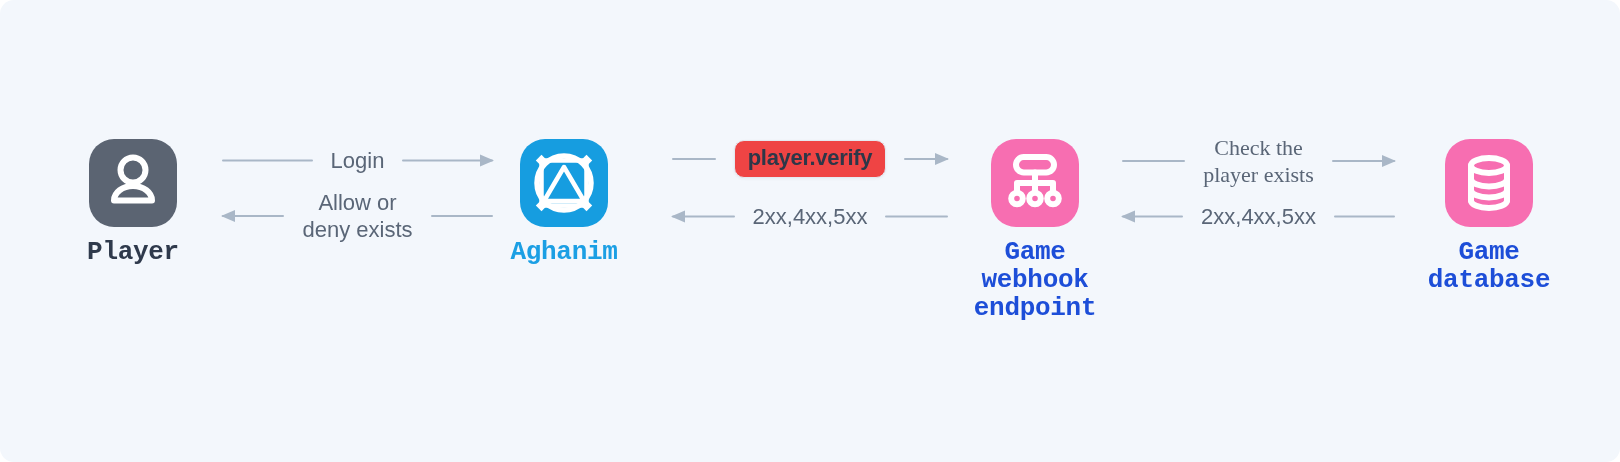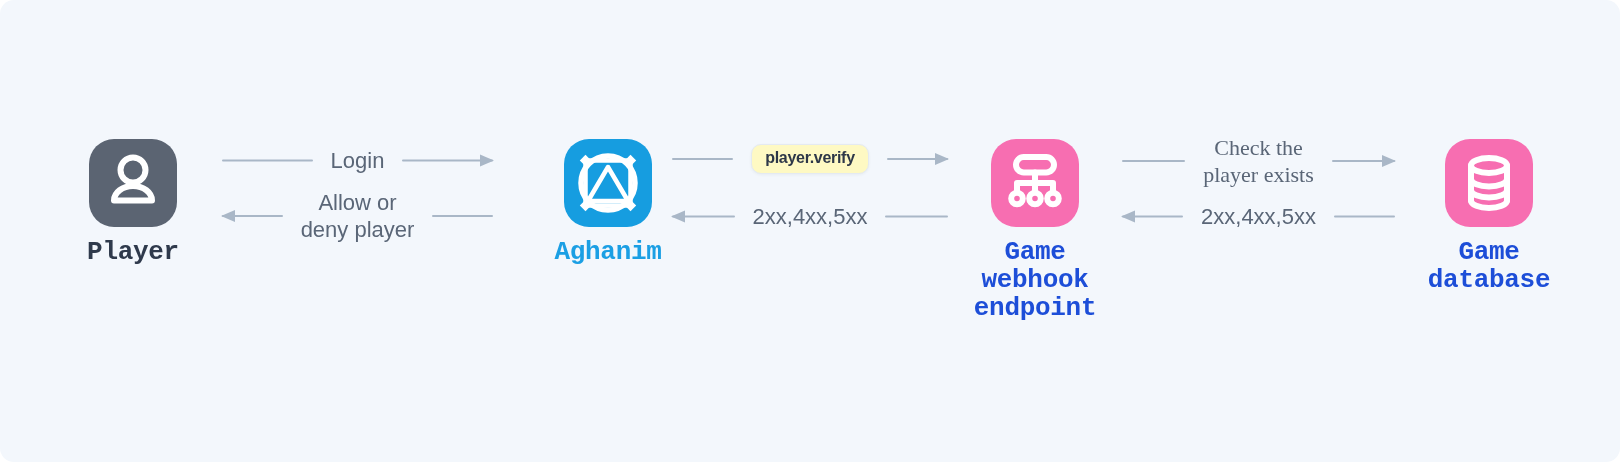--- a/index.html
+++ b/index.html
@@ -24,21 +24,21 @@
   .nlabel{
     position:absolute;top:99px;left:50%;transform:translateX(-50%);
     width:240px;text-align:center;
     font-size:26px;font-weight:700;line-height:28px;
     letter-spacing:-0.3px;white-space:pre-line;
   }
   .n-player  .nlabel{color:#2F3A4C;}
   .n-aghanim .nlabel{color:#1B9FE4;}
   .n-webhook .nlabel,.n-database .nlabel{color:#1d4ed8;}
   .n-player{left:89px;}
-  .n-aghanim{left:564px;}
+  .n-aghanim{left:520px;}
   .n-webhook{left:991px;}
   .n-database{left:1445px;}
   
   .arrow{
     position:absolute;display:flex;align-items:center;gap:18px;
     transform:translateY(-50%);
   }
   .seg{flex:1 1 0;height:2px;background:#A9B7C7;border-radius:1px;}
   .albl{
     font-size:22px;color:#5A6677;line-height:27px;
@@ -50,23 +50,23 @@
     border-top:6px solid transparent;border-bottom:6px solid transparent;
     border-left:14px solid #A9B7C7;
   }
   .head-l{
     position:absolute;left:-1px;top:50%;transform:translateY(-50%);
     width:0;height:0;
     border-top:6px solid transparent;border-bottom:6px solid transparent;
     border-right:14px solid #A9B7C7;
   }
   .badge{
-    background:#fef9c3;border:1.5px solid #E4EAF1;border-radius:10px;
+    background:#ef4444;border:1.5px solid #E4EAF1;border-radius:10px;
     padding:4px 13px 6px;
-    font-size:16px;font-weight:700;color:#2D3748;
+    font-size:22px;font-weight:700;color:#2D3748;
     letter-spacing:-0.3px;white-space:nowrap;
     box-shadow:0 1px 3px rgba(40,60,90,0.06);
   }
   .a1{left:222px;top:160px;width:271px;}
   .a2{left:222px;top:216px;width:271px;}
   .a3{left:672px;top:159px;width:276px;}
   .a4{left:672px;top:216px;width:276px;}
   .a5{left:1122px;top:161px;width:273px;font-family:Liberation Serif, serif;}
   .a6{left:1122px;top:216px;width:273px;}
 </style>
@@ -138,21 +138,21 @@
     <div class="seg"></div>
     <div class="albl">Login</div>
     <div class="seg"></div>
     <div class="head-r"></div>
   </div>
 
   <div class="arrow a2">
     <div class="head-l"></div>
     <div class="seg"></div>
     <div class="albl">Allow or
-deny player</div>
+deny exists</div>
     <div class="seg"></div>
   </div>
 
   <div class="arrow a3">
     <div class="seg"></div>
     <div class="badge">player.verify</div>
     <div class="seg"></div>
     <div class="head-r"></div>
   </div>
 

